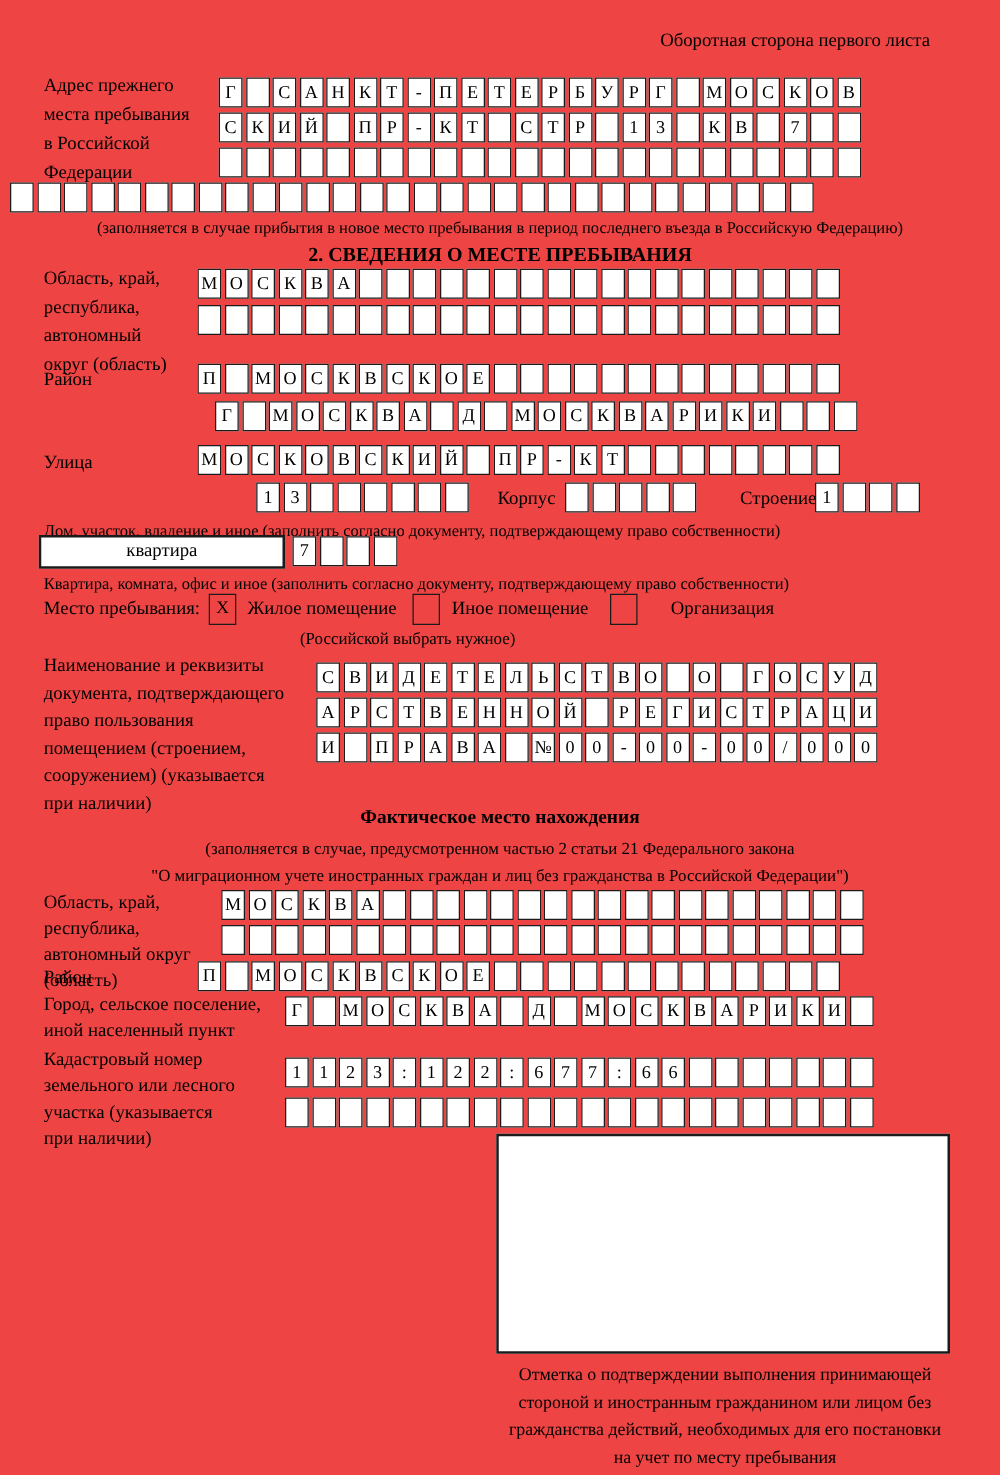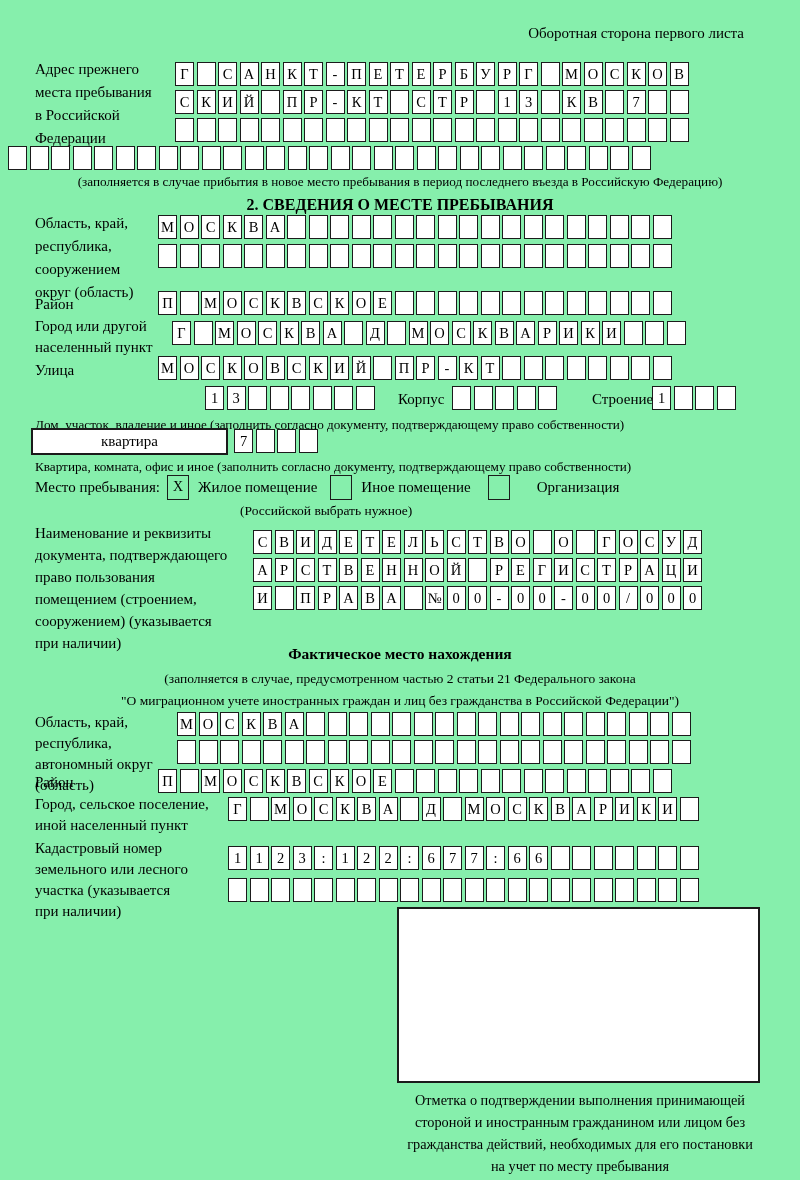--- a/index.html
+++ b/index.html
@@ -1,19 +1,19 @@
 <!DOCTYPE html>
 <html><head>
 <meta charset="utf-8">
 <style>
   * { margin:0; padding:0; box-sizing:border-box; }
   html,body { background:#ffffff; }
   .page {
     position:relative; width:800px; height:1180px; margin:0 auto;
-    background:#86efac; color:#000;
+    background:#ef4444; color:#000;
     font-family:"Liberation Serif","DejaVu Serif",serif;
     overflow:hidden;
     text-decoration:underline;
   }
   .abs { position:absolute; }
   .label { font-size:15px; line-height:23px; }
   .label-sm { font-size:15px; line-height:21px; }
   .cells { display:flex; gap:2.5px; }
   .cell {
     width:19px; height:24px; border:1.6px solid #1b1b1b; background:#fff;
@@ -162,21 +162,21 @@
       <span class="cell"></span>
       <span class="cell"></span>
     </div>
   <div class="abs note center" style="top:174px;">(заполняется в случае прибытия в новое место пребывания в период последнего въезда в Российскую Федерацию)</div>
 
   <div class="abs hdr center" style="top:196px;">2. СВЕДЕНИЯ О МЕСТЕ ПРЕБЫВАНИЯ</div>
 
   <div class="abs label" style="left:35px; top:212px;">
       <div>Область, край,</div>
       <div>республика,</div>
-      <div>сооружением</div>
+      <div>автономный</div>
       <div>округ (область)</div>
     </div>
   <div class="abs cells" style="left:158px; top:215px;">
       <span class="cell">М</span>
       <span class="cell">О</span>
       <span class="cell">С</span>
       <span class="cell">К</span>
       <span class="cell">В</span>
       <span class="cell">А</span>
       <span class="cell"></span>
@@ -246,24 +246,20 @@
       <span class="cell"></span>
       <span class="cell"></span>
       <span class="cell"></span>
       <span class="cell"></span>
       <span class="cell"></span>
       <span class="cell"></span>
       <span class="cell"></span>
       <span class="cell"></span>
     </div>
 
-  <div class="abs label-sm" style="left:35px; top:316px;">
-      <div>Город или другой</div>
-      <div>населенный пункт</div>
-    </div>
   <div class="abs cells" style="left:172px; top:321px;">
       <span class="cell">Г</span>
       <span class="cell"></span>
       <span class="cell">М</span>
       <span class="cell">О</span>
       <span class="cell">С</span>
       <span class="cell">К</span>
       <span class="cell">В</span>
       <span class="cell">А</span>
       <span class="cell"></span>

